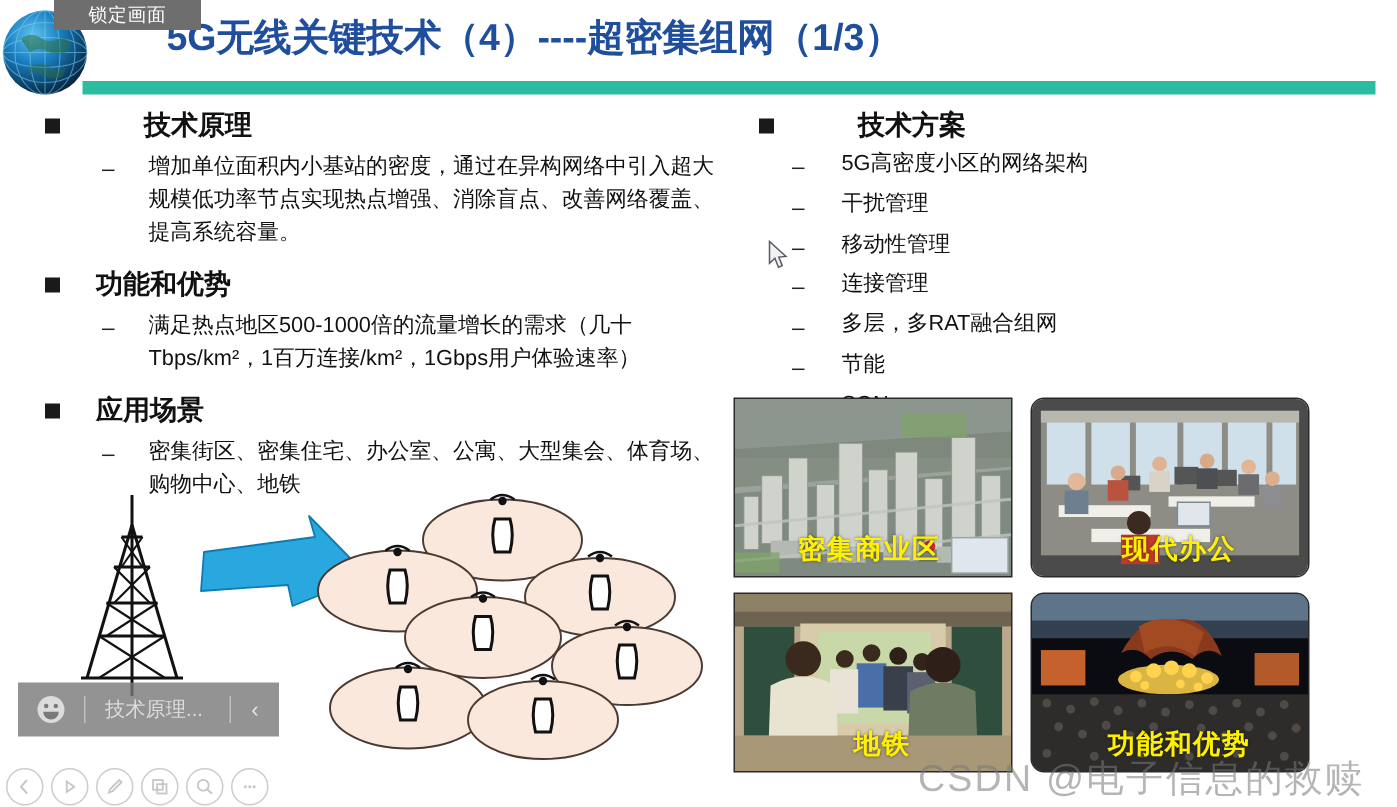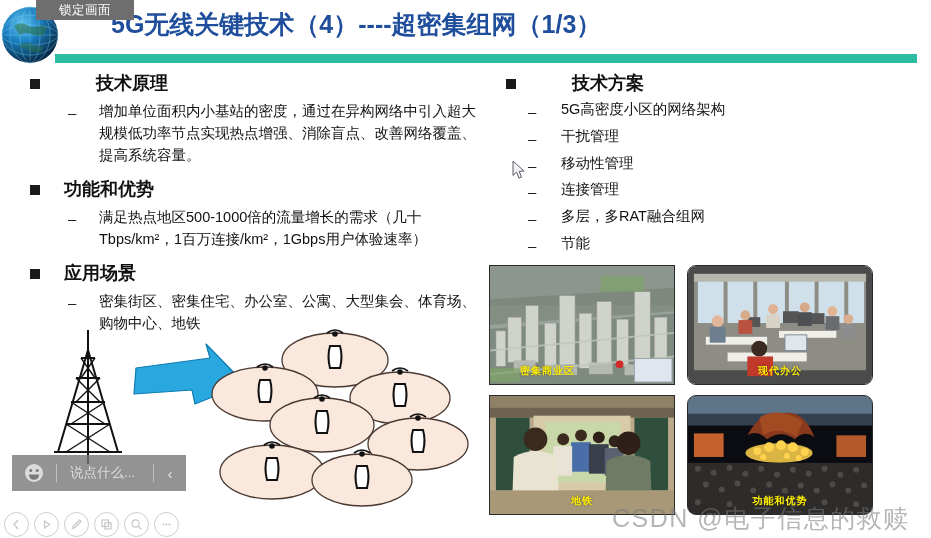--- a/index.html
+++ b/index.html
@@ -102,25 +102,25 @@
     grid-template-rows: 120px 120px;
     column-gap: 12px; row-gap: 10px;
   }
   .photo {
     position: relative;
     overflow: hidden;
     border: 1px solid #2a2a2a;
   }
   .photo.rounded { border-radius: 9px; }
   .photo .caption {
-    position: absolute; left: 0; right: 0;
+    position: absolute; left: 12px; right: 0;
     bottom: 6px;
     text-align: center;
     color: #fff000;
-    font-size: 10px;
+    font-size: 18px;
     font-weight: bold;
     text-shadow: 0 0 2px rgba(0,0,0,.55);
     z-index: 4;
     letter-spacing: 1px;
   }
   .photo .caption.left-al { text-align: left; padding-left: 30px; }
   .photo svg, .photo .scene { position: absolute; inset: 0; width: 100%; height: 100%; }
 
   
   #watermark {
@@ -524,21 +524,21 @@
   <div id="comment-bar">
     <span id="emoji-btn">
       <svg width="20" height="20" viewBox="0 0 20 20">
         <circle cx="10" cy="10" r="9" fill="#dcdcdc"></circle>
         <circle cx="6.8" cy="7.6" r="1.5" fill="#7a7a7a"></circle>
         <circle cx="13.2" cy="7.6" r="1.5" fill="#7a7a7a"></circle>
         <path d="M4.8 11.5 h10.4 a5.2 5.2 0 0 1 -10.4 0 z" fill="#7a7a7a"></path>
       </svg>
     </span>
     <span class="sep"></span>
-    <span id="comment-input">说点什么...</span>
+    <span id="comment-input">技术原理...</span>
     <span class="sep"></span>
     <span id="collapse-btn">‹</span>
   </div>
 
   <div id="tool-dock">
     <span class="dock-btn">
       <svg width="11" height="11" viewBox="0 0 11 11">
           <path d="M7 1 L3 5.5 L7 10" fill="none" stroke="currentColor" stroke-width="1.3"></path>
         </svg>
     </span>

